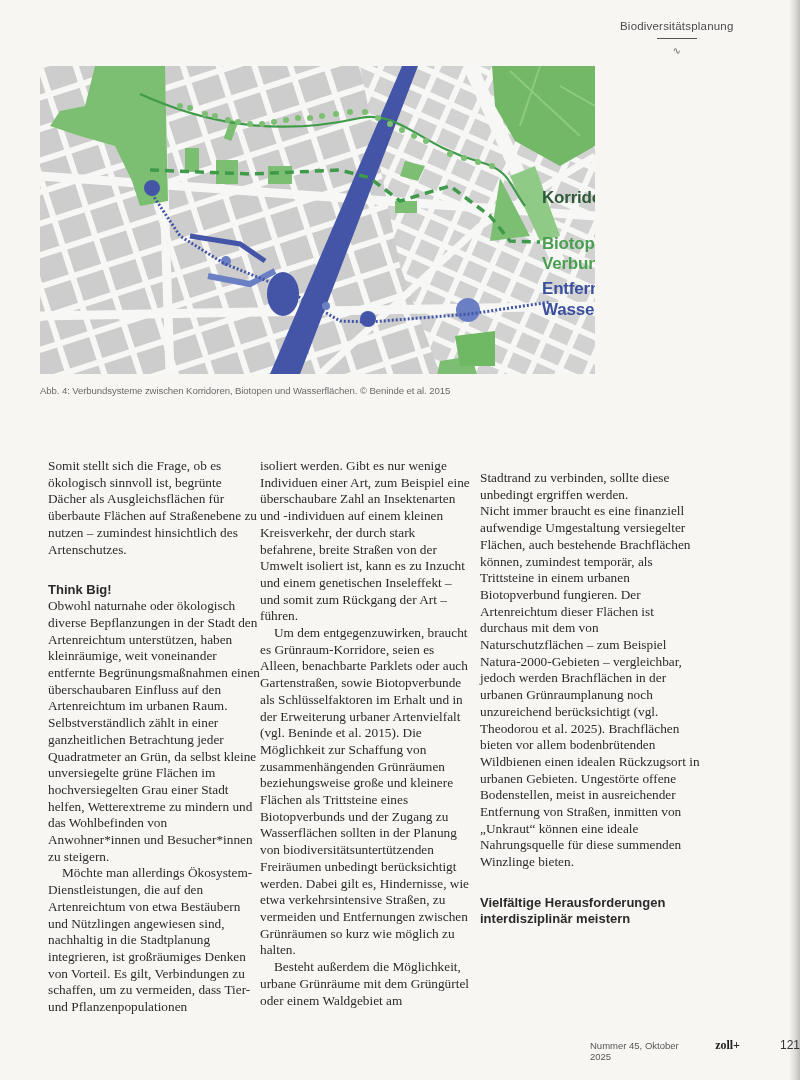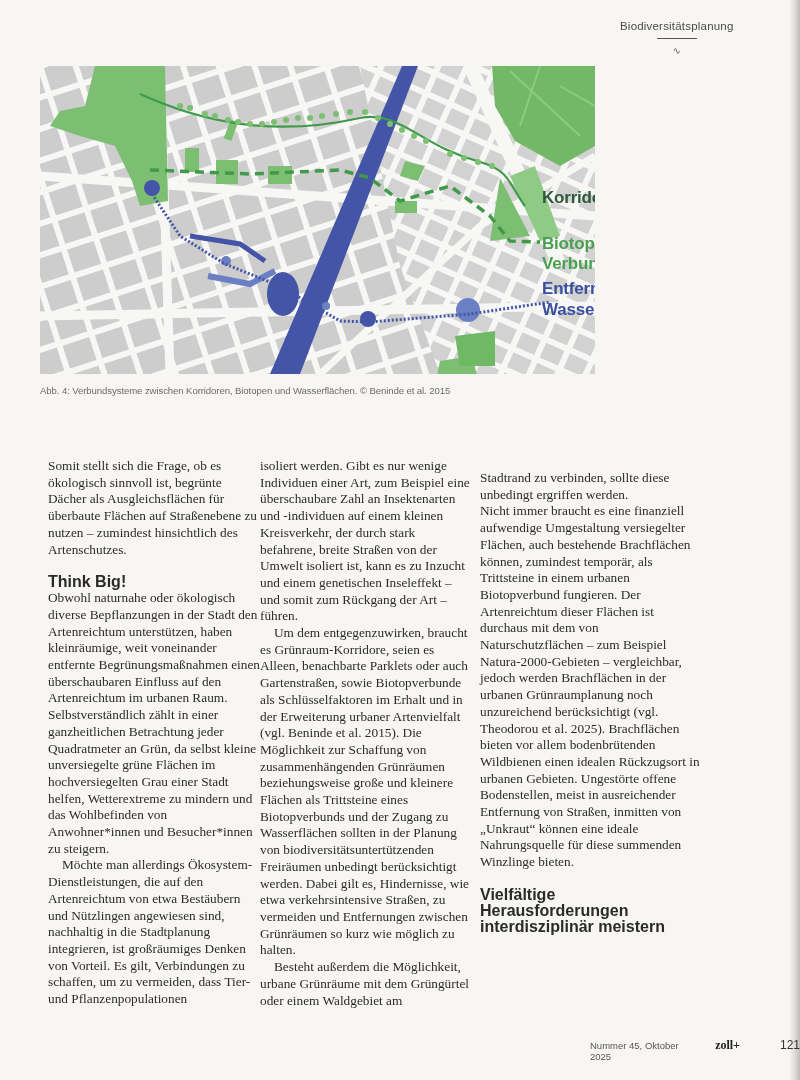--- a/index.html
+++ b/index.html
@@ -47,21 +47,21 @@
       position: absolute; width: 212px;
       font-size: 13.3px; line-height: 16.7px; color: #2b2b2b;
     }
     .col p { margin: 0; }
     .col p.indent { text-indent: 14px; }
     .col1 { left: 48px; top: 458px; }
     .col2 { left: 260px; top: 458px; }
     .col3 { left: 480px; top: 470px; width: 222px; }
     .sub {
       font-family: "Liberation Sans", "DejaVu Sans", sans-serif;
-      font-weight: bold; font-size: 16px; line-height: 16px; color: #2a2a2a;
+      font-weight: bold; font-size: 13px; line-height: 16px; color: #2a2a2a; margin-top: 8px;
     }
     .gap { height: 16px; }
 
     .footer {
       position: absolute; top: 1038px; left: 590px;
       display: flex; align-items: baseline; gap: 22px;
     }
     .footer .issue {
       font-family: "Liberation Sans", "DejaVu Sans", sans-serif;
       font-size: 9.5px; color: #555;

